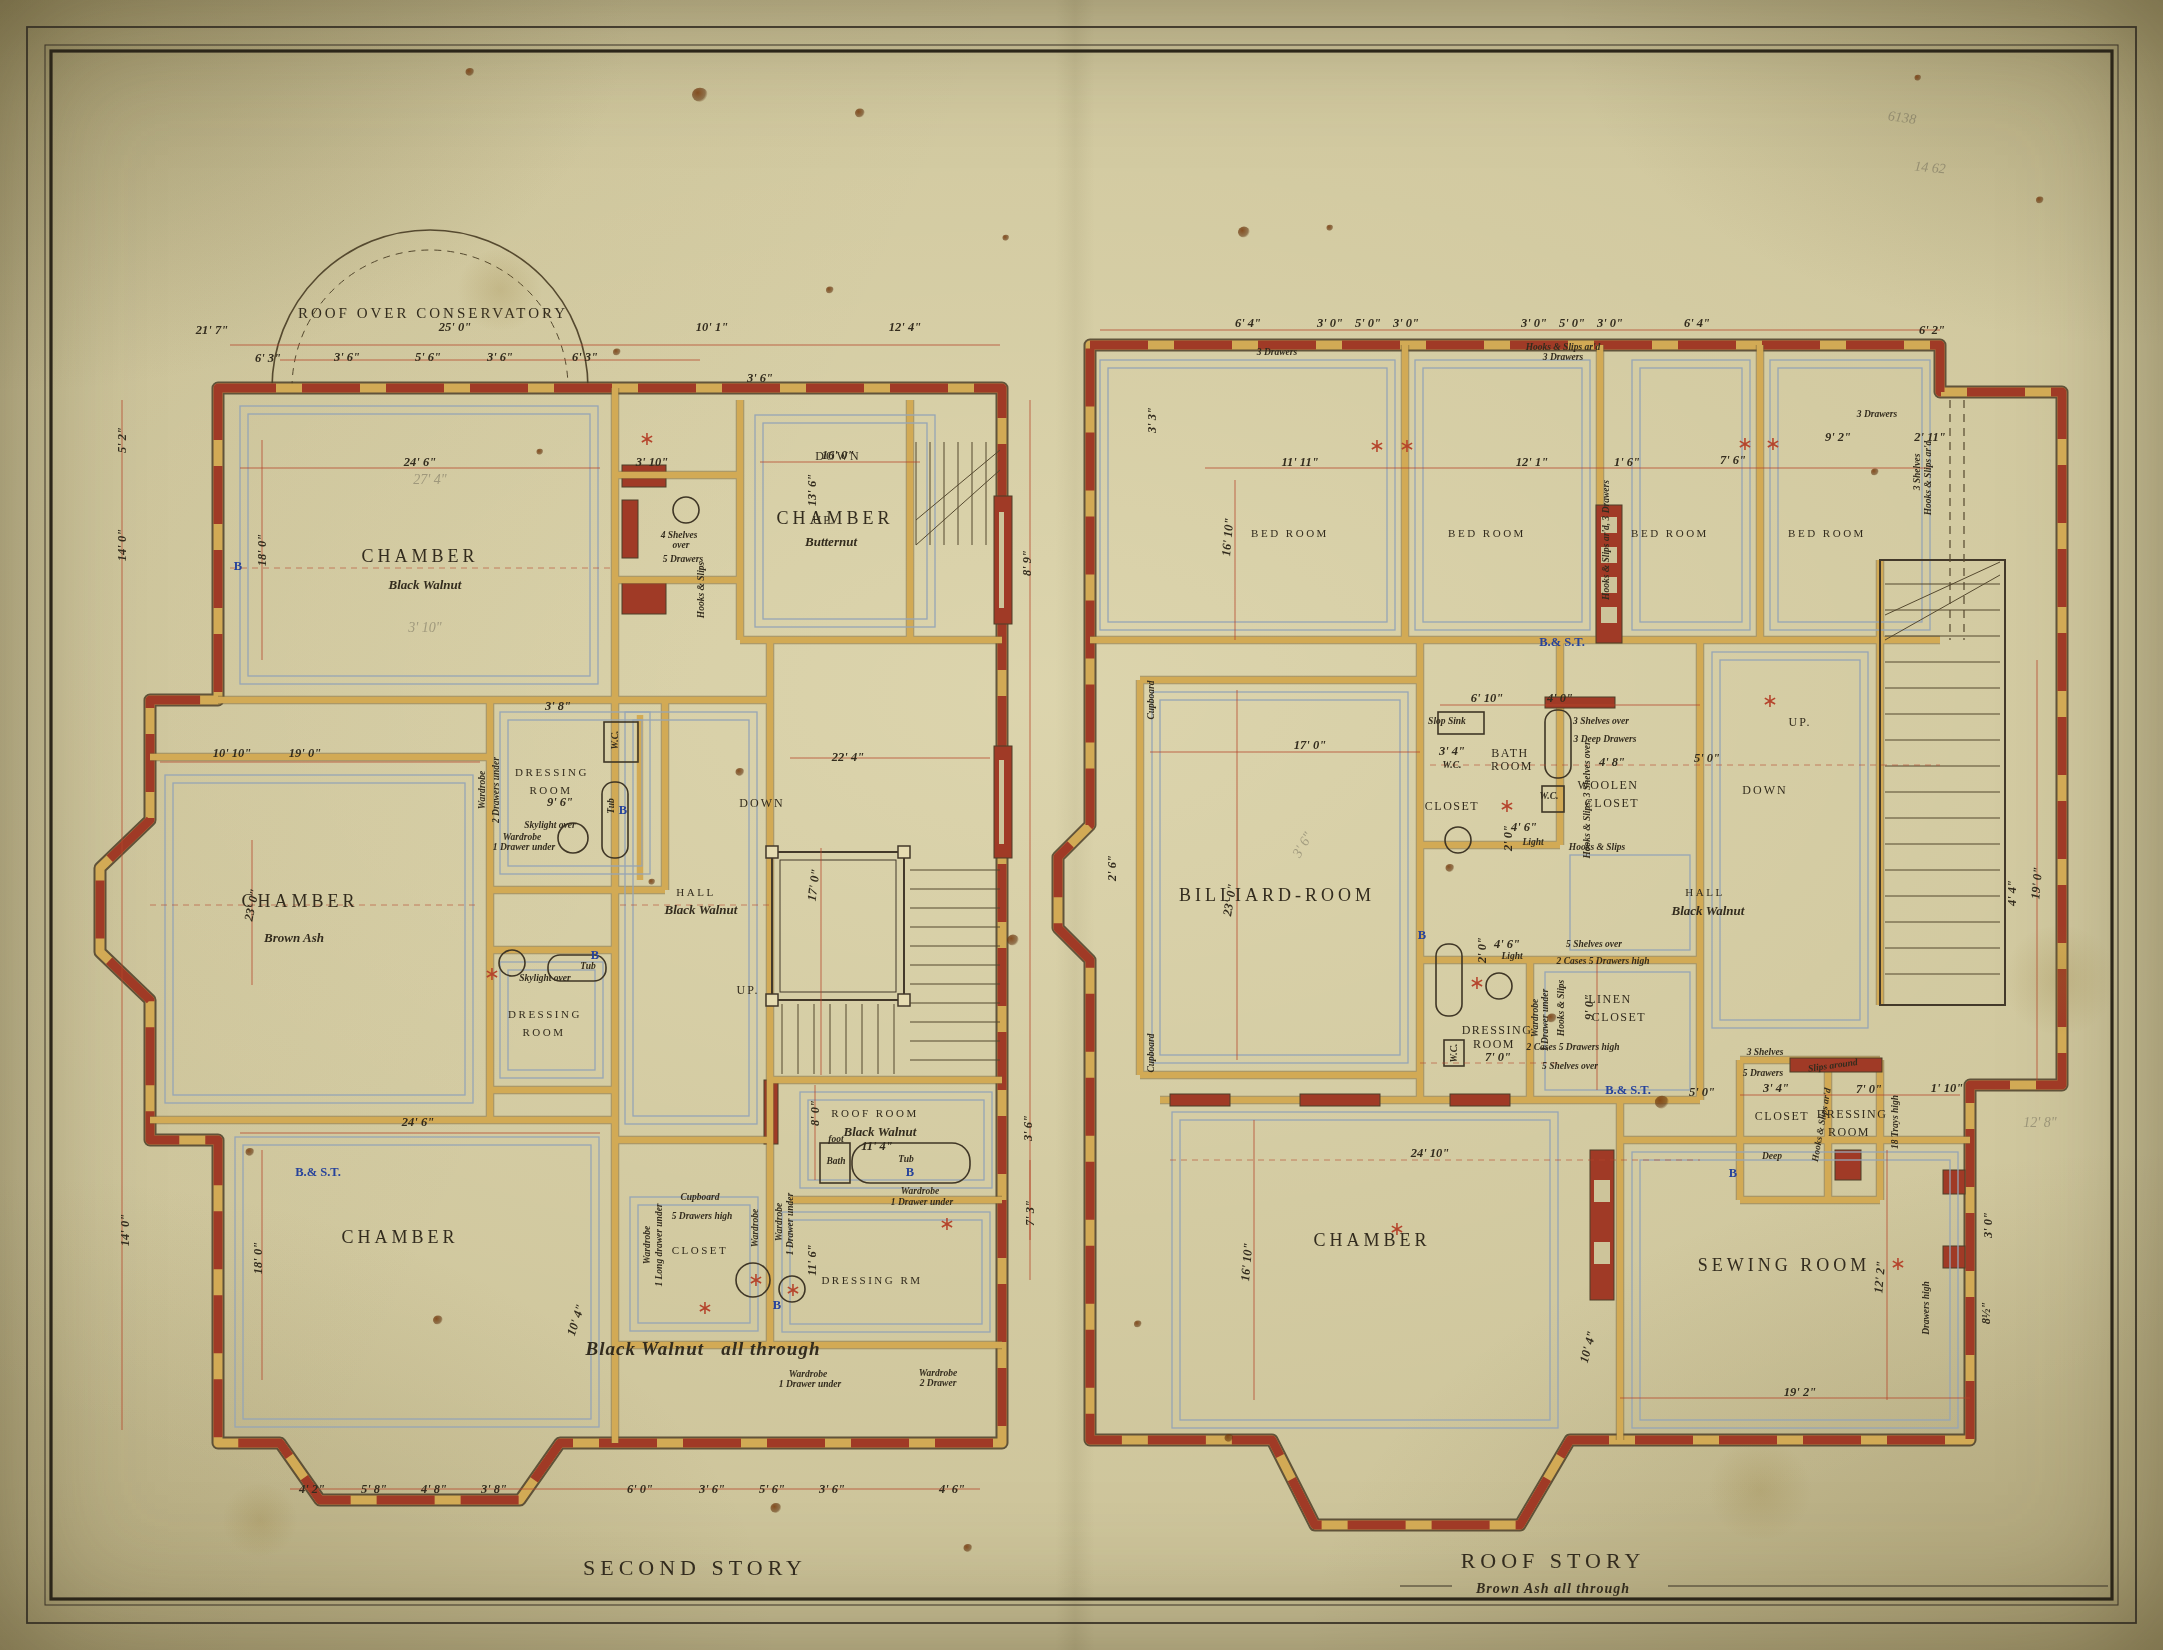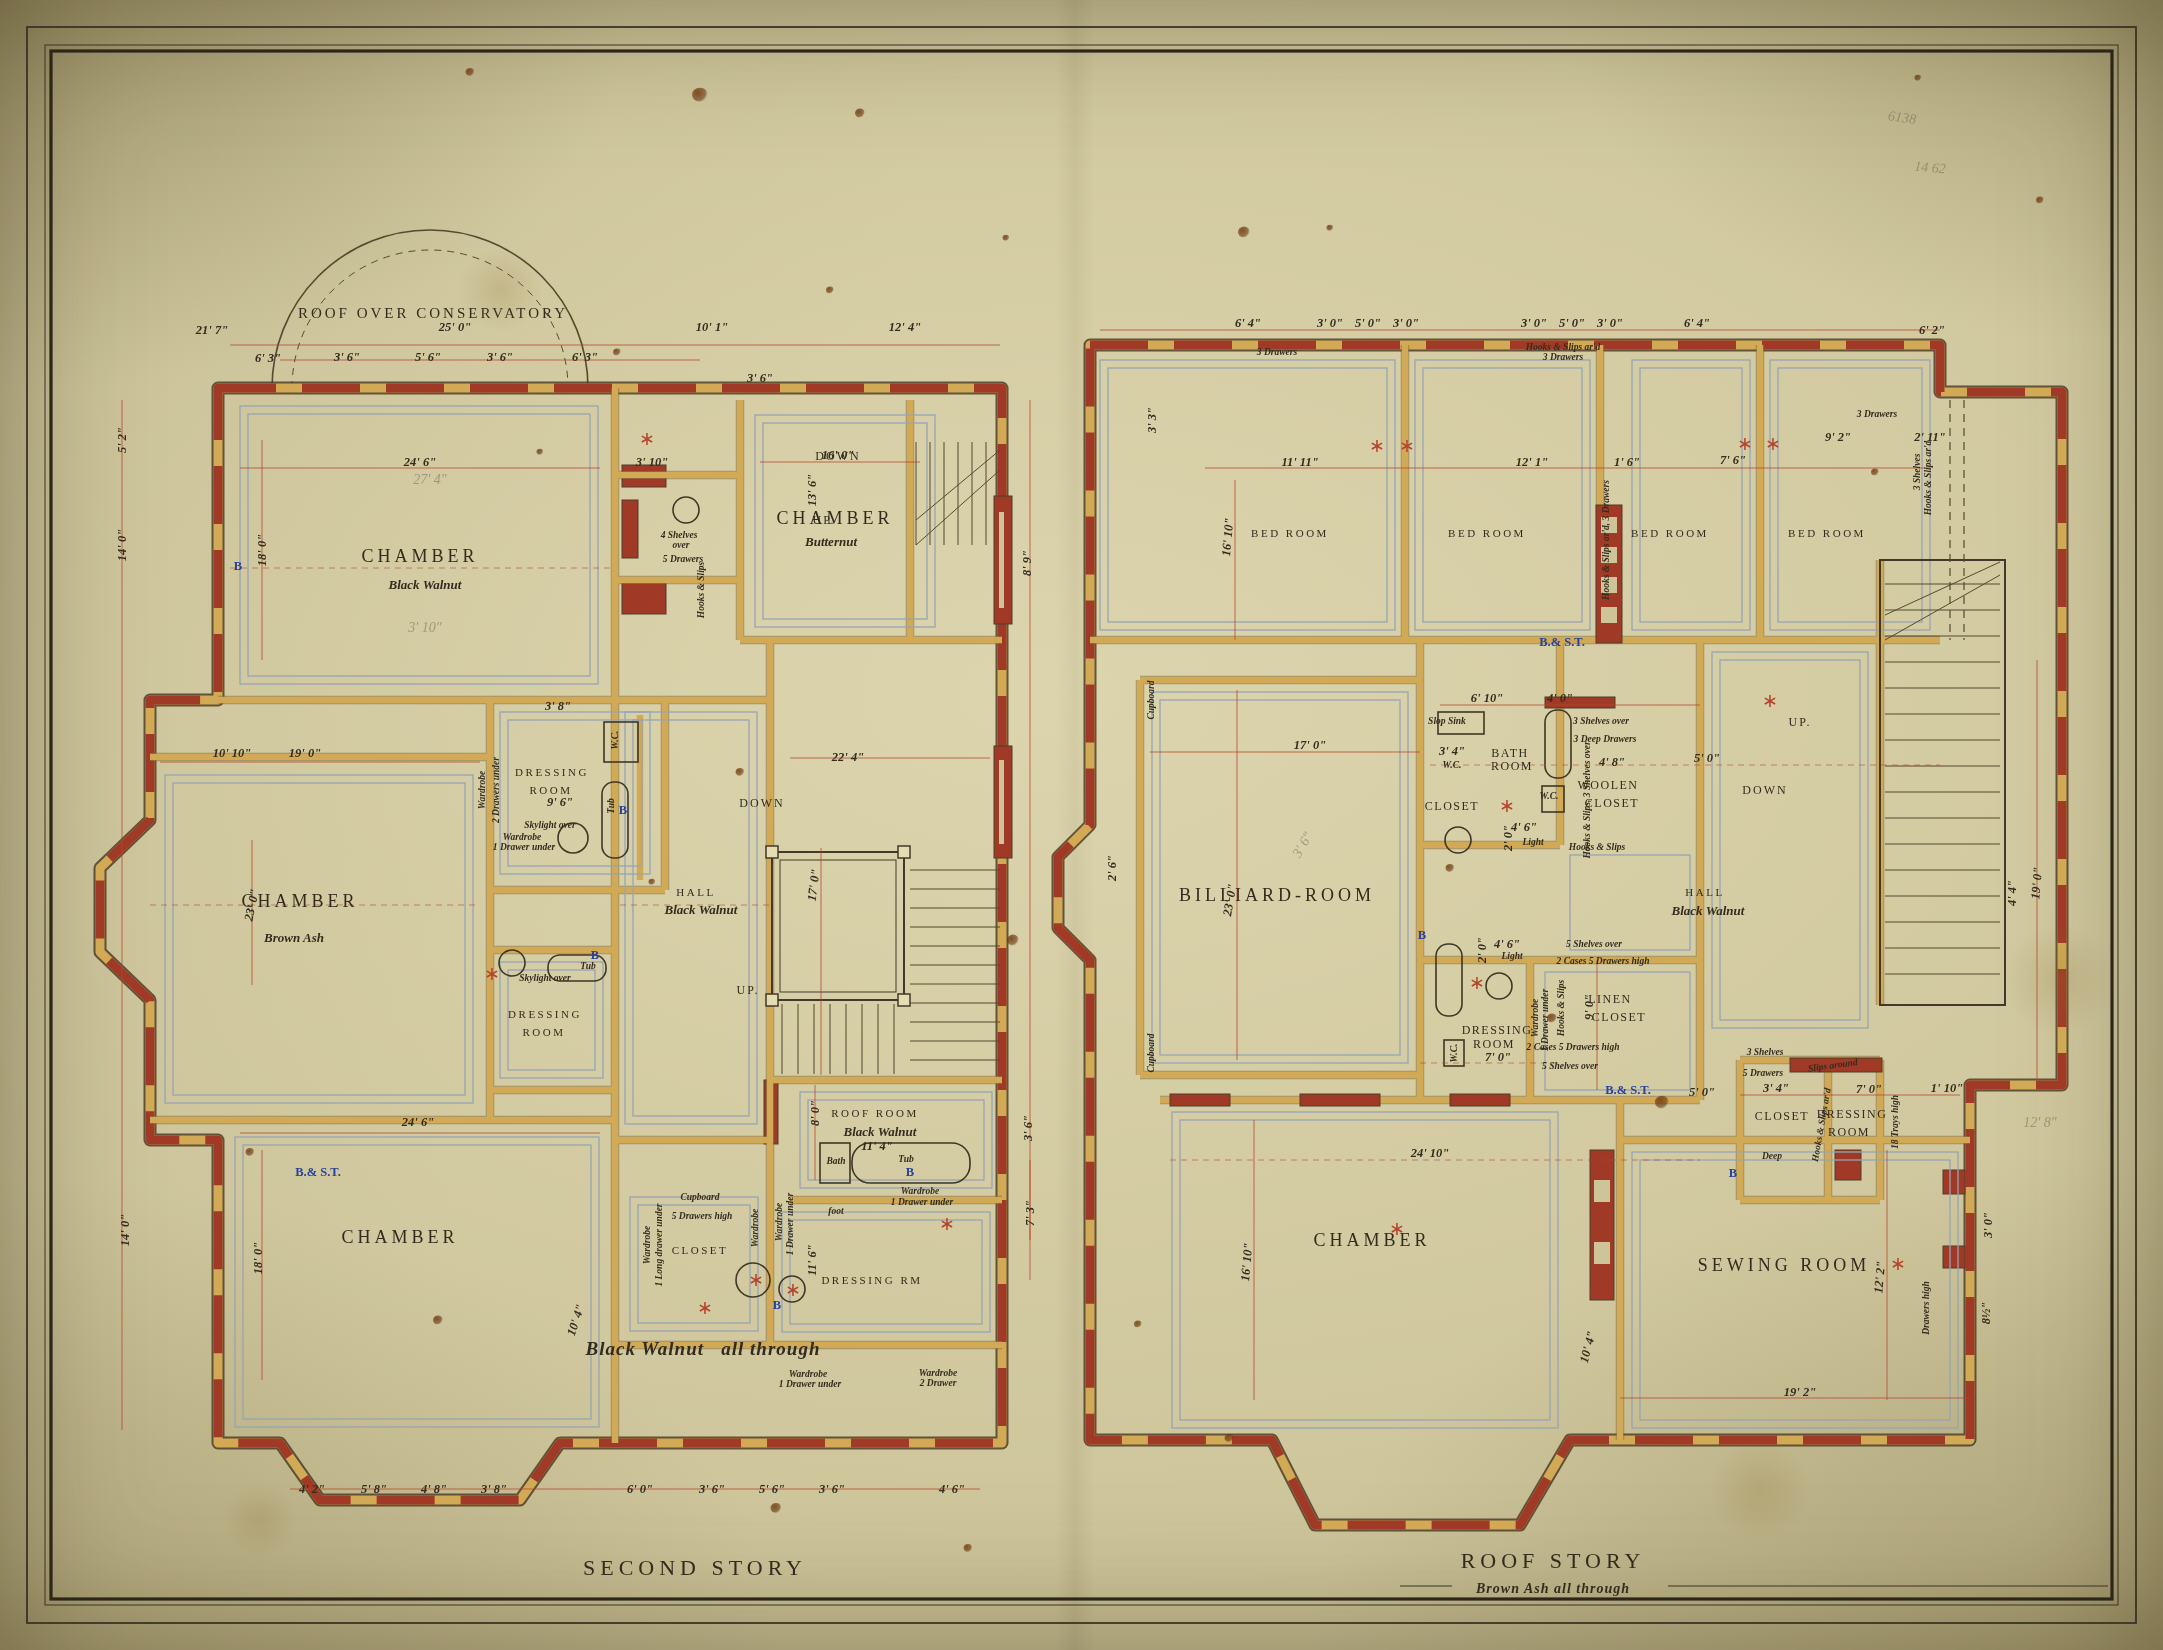--- a/index.html
+++ b/index.html
@@ -308,21 +308,21 @@
       <span class="lbl n" style="left: 702px; top: 590px; transform: translate(-50%, -50%) rotate(-90deg);">Hooks &amp; Slips</span>
       <span class="lbl n" style="left: 648px; top: 1245px; transform: translate(-50%, -50%) rotate(-90deg);">Wardrobe</span>
       <span class="lbl n" style="left: 660px; top: 1245px; transform: translate(-50%, -50%) rotate(-90deg);">1 Long drawer under</span>
       <span class="lbl n" style="left: 700px; top: 1198px; transform: translate(-50%, -50%);">Cupboard</span>
       <span class="lbl n" style="left: 702px; top: 1217px; transform: translate(-50%, -50%);">5 Drawers high</span>
       <span class="lbl n" style="left: 756px; top: 1228px; transform: translate(-50%, -50%) rotate(-90deg);">Wardrobe</span>
       <span class="lbl n" style="left: 780px; top: 1222px; transform: translate(-50%, -50%) rotate(-90deg);">Wardrobe</span>
       <span class="lbl n" style="left: 791px; top: 1224px; transform: translate(-50%, -50%) rotate(-90deg);">1 Drawer under</span>
       <span class="lbl n" style="left: 920px; top: 1192px; transform: translate(-50%, -50%);">Wardrobe</span>
       <span class="lbl n" style="left: 922px; top: 1203px; transform: translate(-50%, -50%);">1 Drawer under</span>
-      <span class="lbl n" style="left: 836px; top: 1212px; transform: translate(-50%, -50%);">foot</span>
+      <span class="lbl n" style="left: 836px; top: 1140px; transform: translate(-50%, -50%);">foot</span>
       <span class="lbl n" style="left: 836px; top: 1162px; transform: translate(-50%, -50%);">Bath</span>
       <span class="lbl n" style="left: 906px; top: 1160px; transform: translate(-50%, -50%);">Tub</span>
       <span class="lbl n" style="left: 808px; top: 1375px; transform: translate(-50%, -50%);">Wardrobe</span>
       <span class="lbl n" style="left: 810px; top: 1385px; transform: translate(-50%, -50%);">1 Drawer under</span>
       <span class="lbl n" style="left: 938px; top: 1374px; transform: translate(-50%, -50%);">Wardrobe</span>
       <span class="lbl n" style="left: 938px; top: 1384px; transform: translate(-50%, -50%);">2 Drawer</span>
       <span class="lbl u" style="left: 838px; top: 456px; transform: translate(-50%, -50%);">DOWN</span>
       <span class="lbl u" style="left: 824px; top: 520px; transform: translate(-50%, -50%);">UP.</span>
       <span class="lbl u" style="left: 762px; top: 803px; transform: translate(-50%, -50%);">DOWN</span>
       <span class="lbl u" style="left: 748px; top: 990px; transform: translate(-50%, -50%);">UP.</span>

